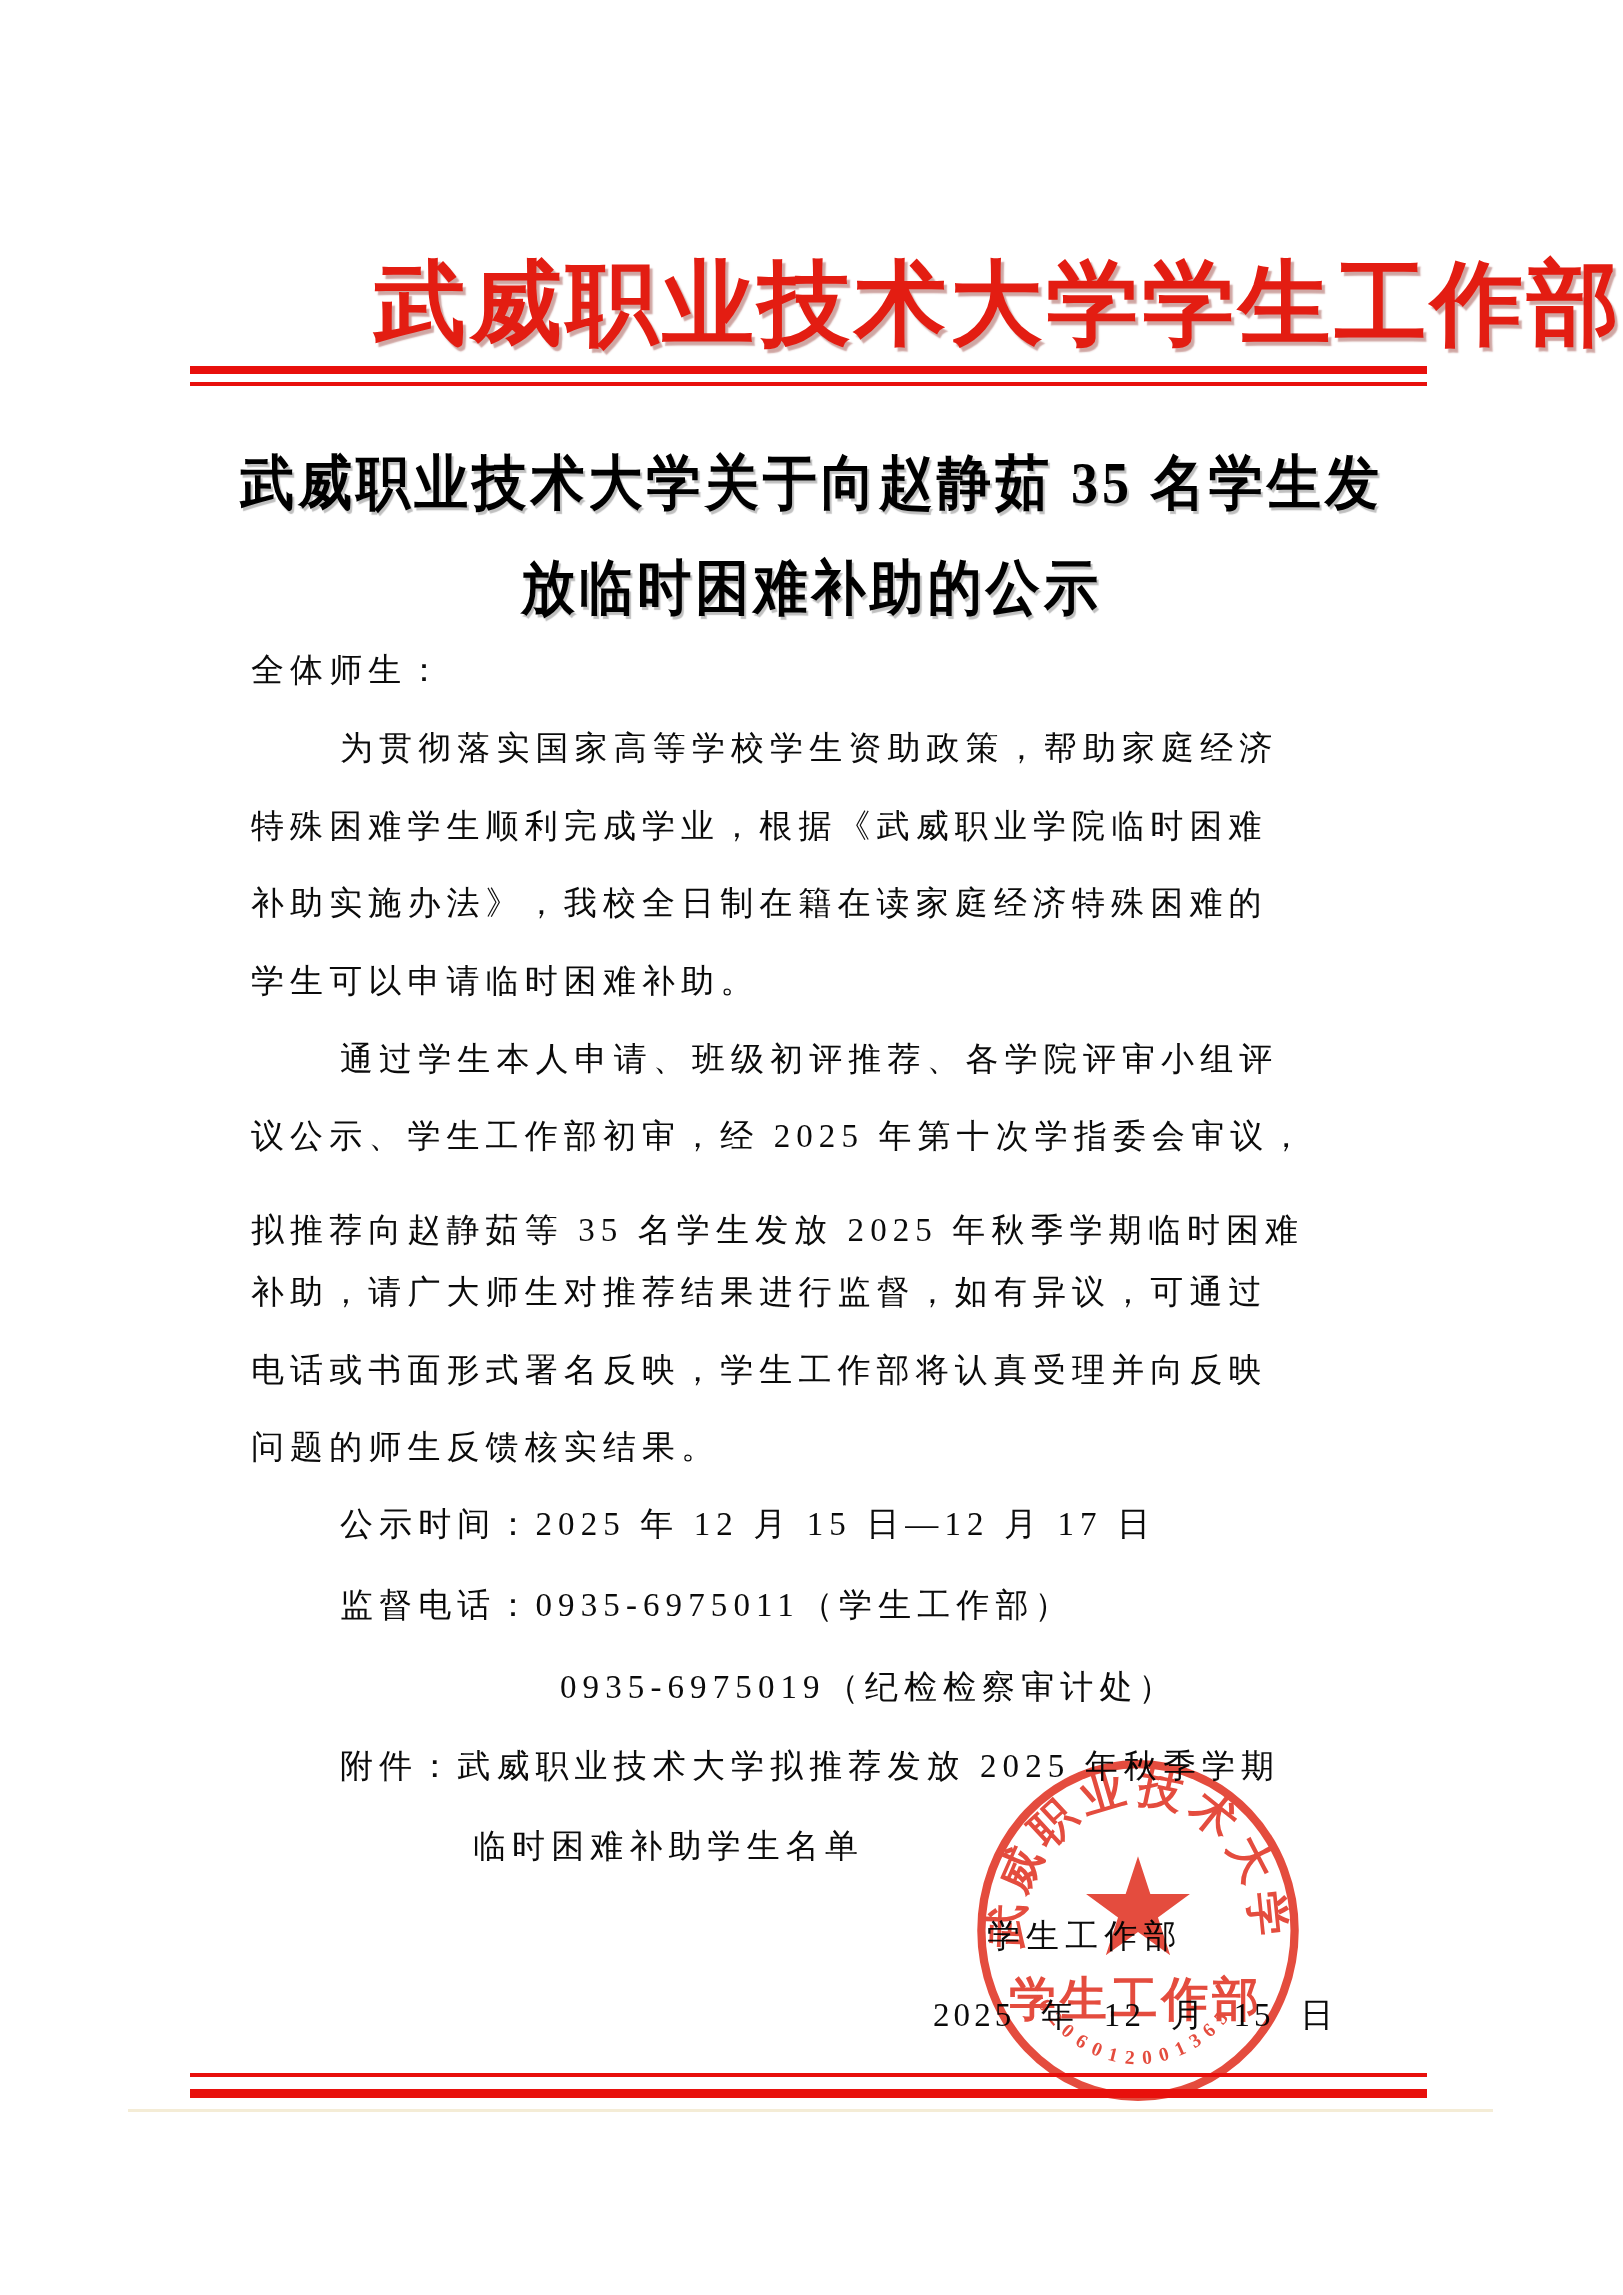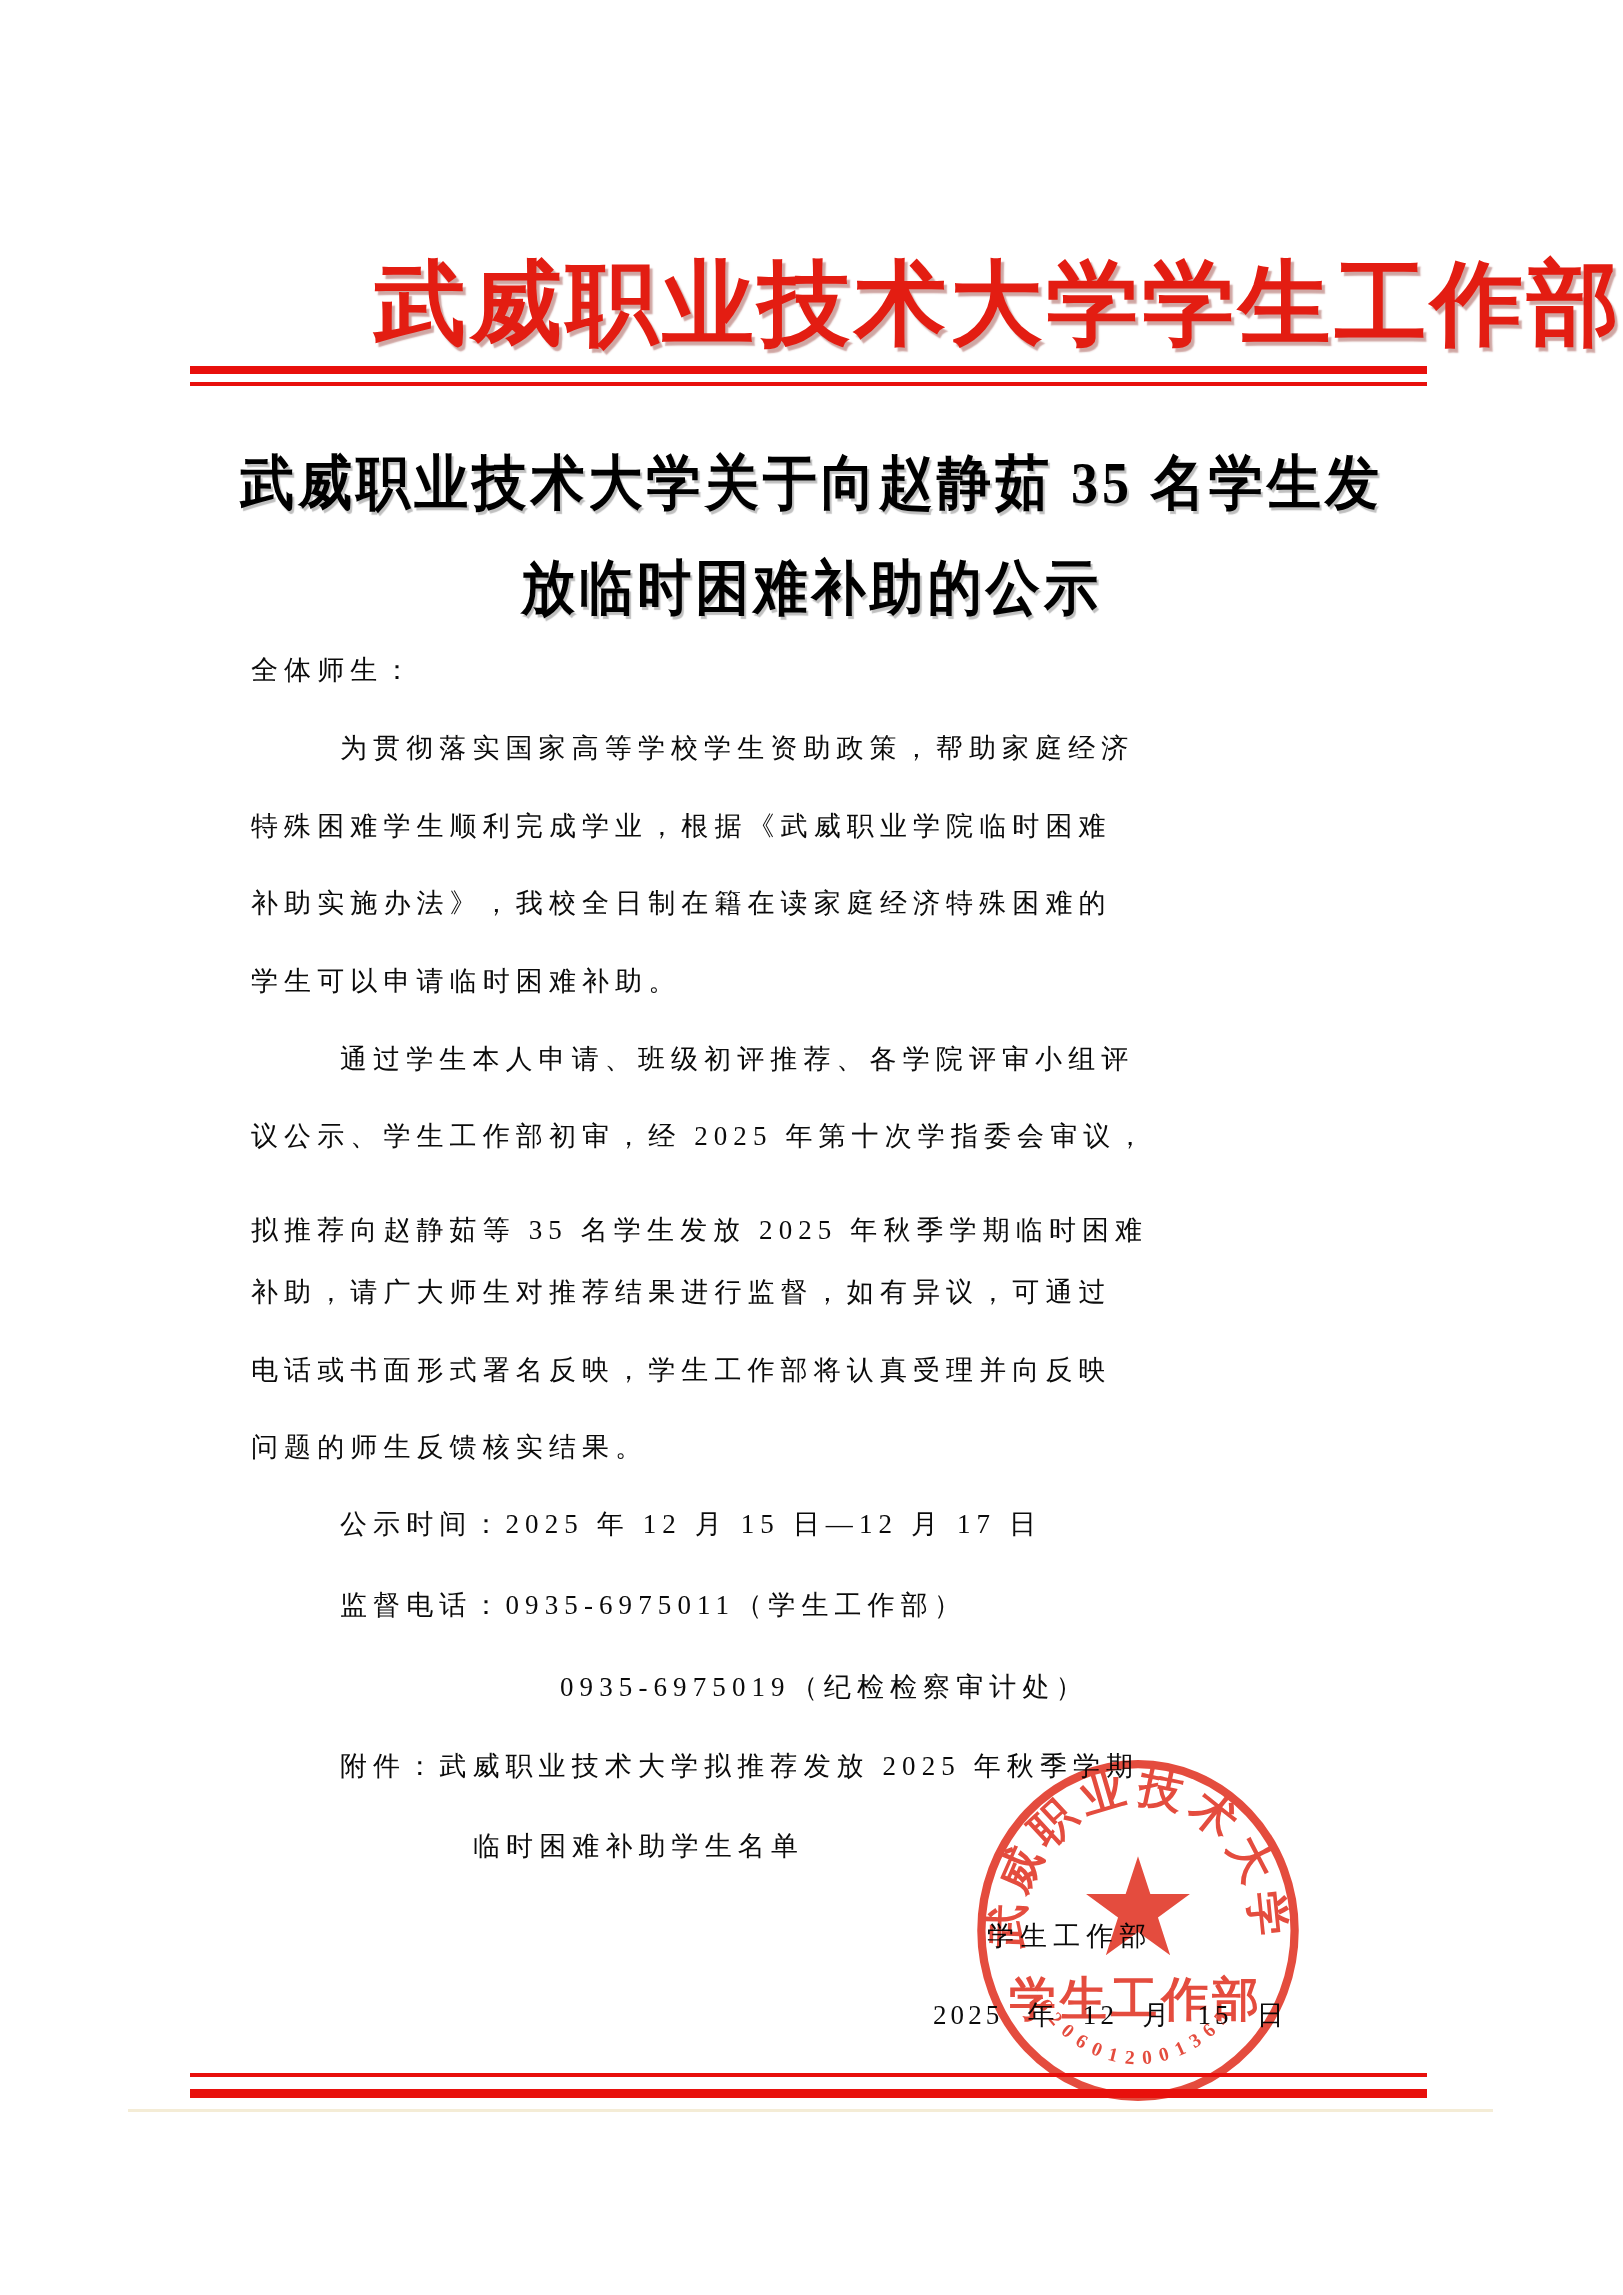--- a/index.html
+++ b/index.html
@@ -44,21 +44,21 @@
     letter-spacing:4.1px;
     color:#000;
     transform:scaleY(1.10);
     text-shadow:2px 2.6px 1px rgba(0,0,0,0.25);
     white-space:nowrap;
   }
   .title1{top:447px;}
   .title2{top:552px;}
   .line{
     position:absolute;
-    font-size:27px;line-height:46px;
+    font-size:33px;line-height:46px;
     letter-spacing:6.1px;
     color:var(--ink-black);
     white-space:nowrap;
     font-weight:500;
   }
   .signature-name{letter-spacing:6.1px;}
   .signature-date{word-spacing:13.3px;letter-spacing:4.1px;}
   .stamp{
     position:absolute;left:977px;top:1759px;width:322px;height:343px;
     color:var(--stamp-red);

